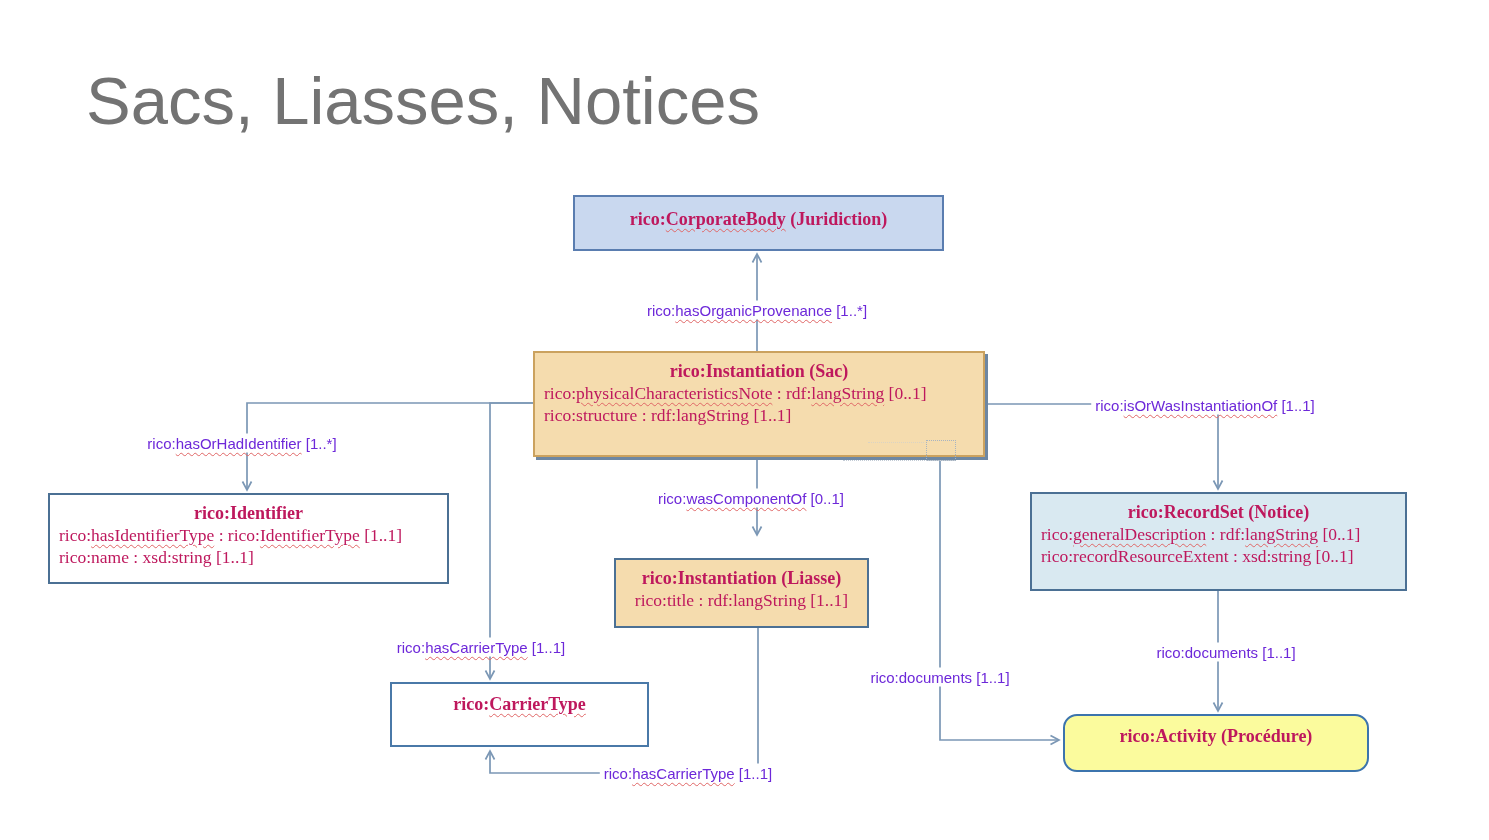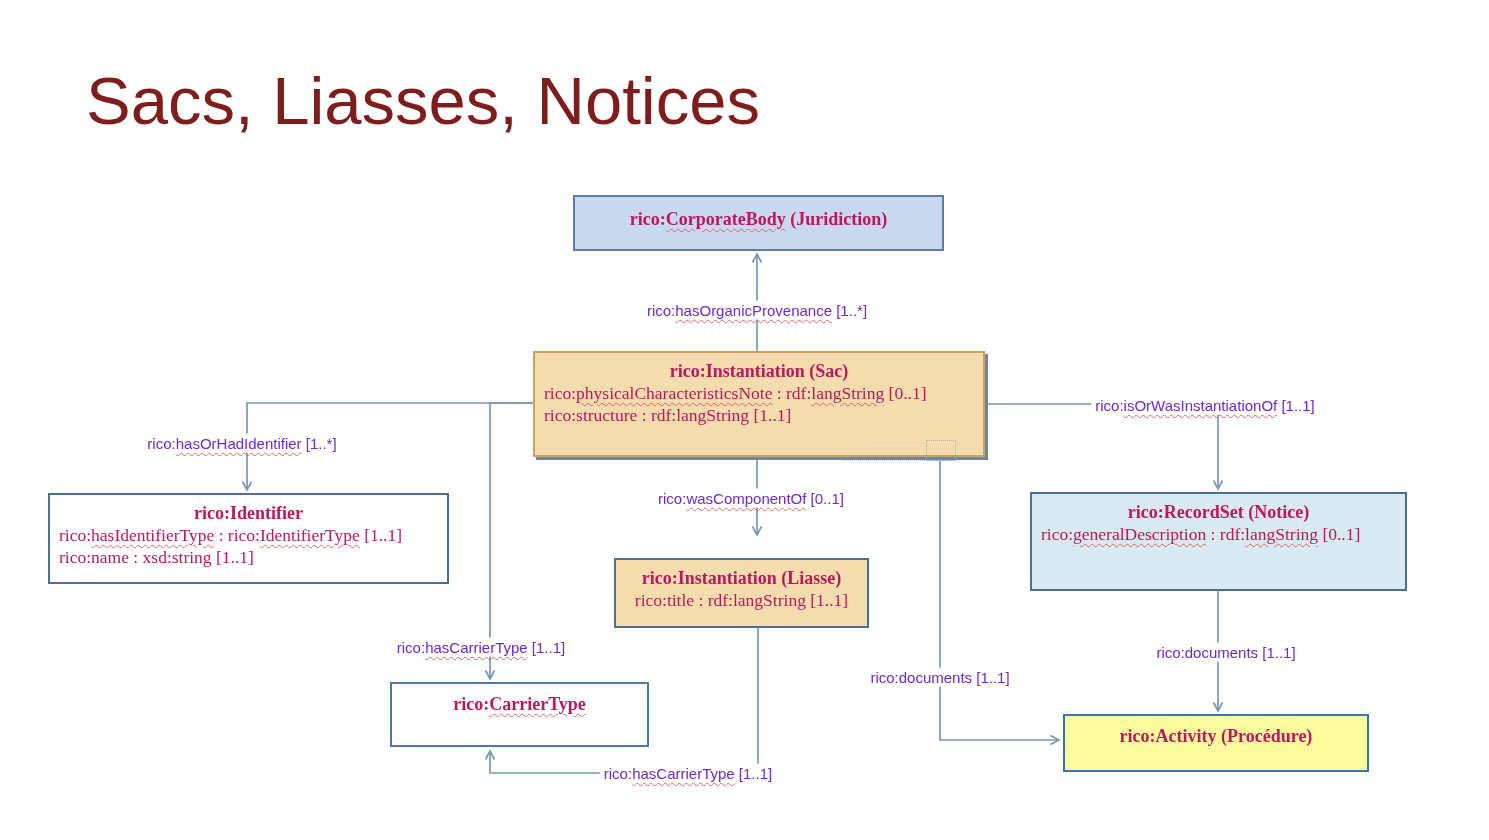--- a/index.html
+++ b/index.html
@@ -3,42 +3,42 @@
 <meta charset="utf-8">
 <style>
   html,body{margin:0;padding:0;background:#ffffff;}
   .canvas{
     position:relative;width:1489px;height:840px;background:#ffffff;
     overflow:hidden;font-family:"Liberation Sans",sans-serif;
   }
   .slide-title{
     position:absolute;left:86px;top:64px;
     font-family:"Liberation Sans",sans-serif;
-    font-size:67px;font-weight:400;color:#7f1d1d;line-height:1.1;white-space:nowrap;
+    font-size:67px;font-weight:400;color:#737373;line-height:1.1;white-space:nowrap;
   }
   svg.edges{position:absolute;left:0;top:0;}
   svg.edges path{fill:none;stroke:#7b97b5;stroke-width:1.7;}
   .node{
     position:absolute;box-sizing:border-box;
     border:2px solid #56789e;
     font-family:"Liberation Serif",serif;color:#be185d;
     padding-top:7px;
   }
   .node-title{
     text-align:center;font-weight:bold;font-size:18px;line-height:22px;white-space:nowrap;
   }
   .node-props{padding:0 0 0 9px;}
   .node-prop{font-size:17.5px;line-height:22px;white-space:nowrap;}
   .n-corporate{background:#c9d8ef;border-color:#5a7db0;padding-top:11px;}
   .n-sac{background:#f5dcae;border-color:#cba25f;box-shadow:3px 3px 0 #6d87a3;}
   .n-liasse{background:#f5dcae;border-color:#4b7094;}
   .n-identifier{background:#ffffff;border-color:#4b7094;}
   .n-recordset{background:#d9e9f1;border-color:#4b7094;}
   .n-carrier{background:#ffffff;border-color:#4a79a8;border-width:2.5px;padding-top:9px;}
-  .n-activity{background:#fbfb9d;border-color:#3c74ad;border-width:2.5px;padding-top:9px;}
+  .n-activity{background:#fbfb9d;border-color:#3c74ad;border-width:2.5px;padding-top:9px;border-radius:14px;}
   .edge-label{
     position:absolute;transform:translate(-50%,-50%);
     font-size:15px;color:#6d28d9;background:#ffffff;
     padding:1px 4px;white-space:nowrap;
   }
   .sq{
     text-decoration-line:underline;
     text-decoration-style:wavy;
     text-decoration-color:#e06666;
     text-decoration-thickness:1px;
@@ -98,20 +98,21 @@
     <div class="node-title"><span>rico:Instantiation (Liasse)</span></div>
     <div class="node-props">
       <div class="node-prop" style="text-align:center;padding-right:9px;"><span>rico:title : rdf:langString [1..1]</span></div>
     </div>
   </div>
 
   <div class="node n-recordset" style="left:1030px;top:492px;width:377px;height:99px;">
     <div class="node-title"><span>rico:RecordSet (Notice)</span></div>
     <div class="node-props">
       <div class="node-prop"><span>rico:</span><span class="sq">generalDescription</span><span> : rdf:</span><span class="sq">langString</span><span> [0..1]</span></div>
+      <div class="node-prop"><span>rico:recordResourceExtent : xsd:string [0..1]</span></div>
     </div>
   </div>
 
   <div class="node n-carrier" style="left:361px;top:682px;width:259px;height:65px;margin-left:29px;">
     <div class="node-title"><span>rico:</span><span class="sq">CarrierType</span></div>
   </div>
 
   <div class="node n-activity" style="left:1063px;top:714px;width:306px;height:58px;">
     <div class="node-title"><span>rico:Activity (Procédure)</span></div>
   </div>

